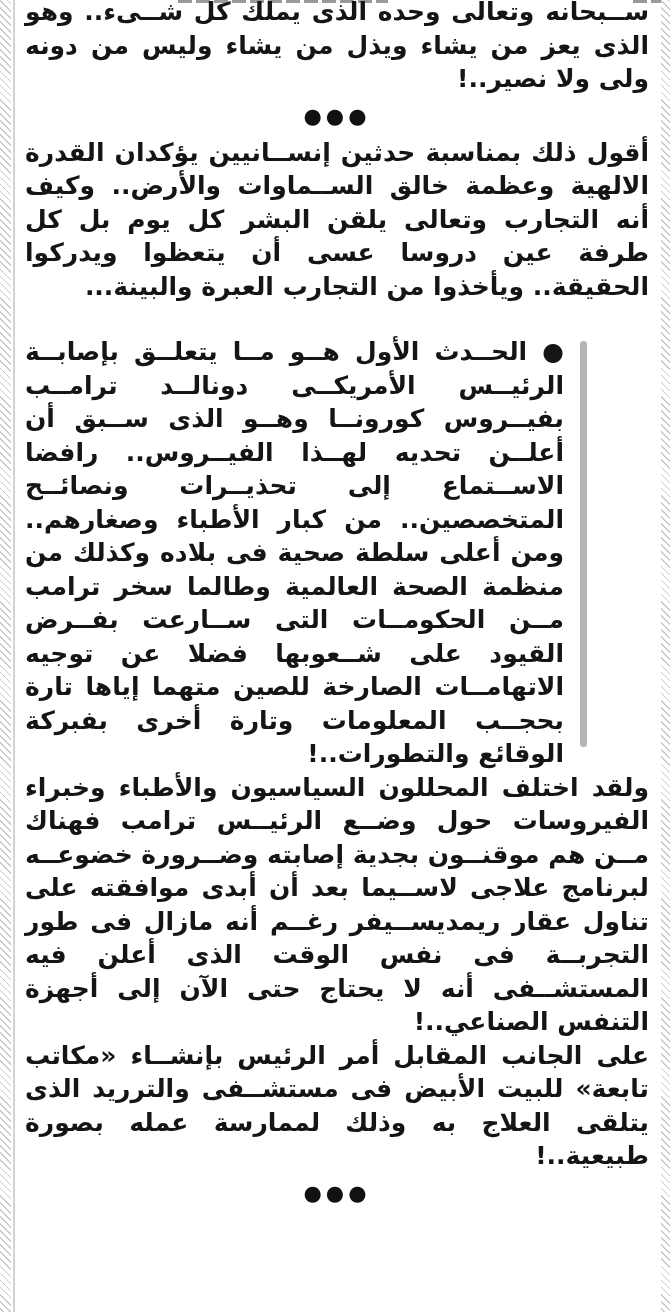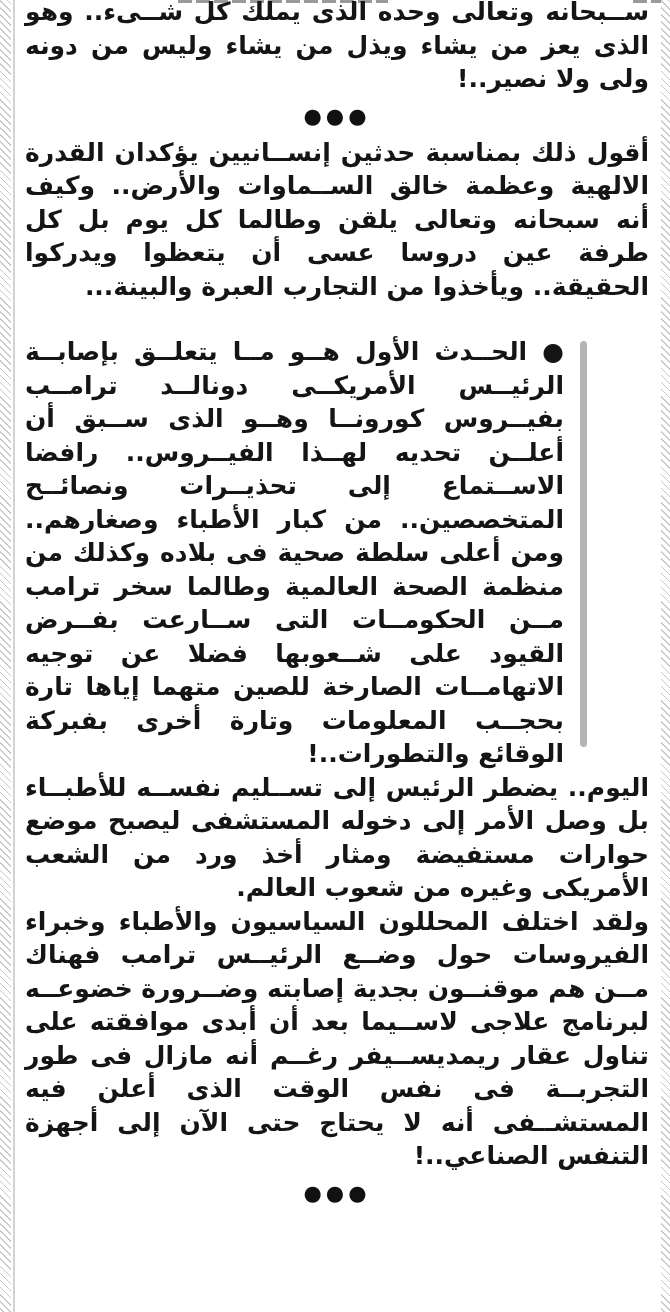--- a/index.html
+++ b/index.html
@@ -99,21 +99,21 @@
 
 <div class="edge edge-left"></div>
 <div class="edge-line-left"></div>
 <div class="edge edge-right"></div>
 <div class="top-dash a"></div>
 <div class="top-dash b"></div>
 
 <div class="column" id="article-column">
     <p class="para">ســبحانه وتعالى وحده الذى يملك كل شــىء.. وهو الذى يعز من يشاء ويذل من يشاء وليس من دونه ولى ولا نصير..!</p>
     <div class="sep">●●●</div>
-    <p class="para">أقول ذلك بمناسبة حدثين إنســانيين يؤكدان القدرة الالهية وعظمة خالق الســماوات والأرض.. وكيف أنه سبحانه وتعالى يلقن وطالما كل يوم بل كل طرفة عين دروسا عسى أن يتعظوا ويدركوا الحقيقة.. ويأخذوا من التجارب العبرة والبينة...</p>
+    <p class="para">أقول ذلك بمناسبة حدثين إنســانيين يؤكدان القدرة الالهية وعظمة خالق الســماوات والأرض.. وكيف أنه التجارب وتعالى يلقن البشر كل يوم بل كل طرفة عين دروسا عسى أن يتعظوا ويدركوا الحقيقة.. ويأخذوا من التجارب العبرة والبينة...</p>
     <div class="quote">
       <span class="bar"></span>
       <p class="para quote-text">● الحــدث الأول هــو مــا يتعلــق بإصابــة الرئيــس الأمريكــى دونالــد ترامــب بفيــروس كورونــا وهــو الذى ســبق أن أعلــن تحديه لهــذا الفيــروس.. رافضا الاســتماع إلى تحذيــرات ونصائــح المتخصصين.. من كبار الأطباء وصغارهم.. ومن أعلى سلطة صحية فى بلاده وكذلك من منظمة الصحة العالمية وطالما سخر ترامب مــن الحكومــات التى ســارعت بفــرض القيود على شــعوبها فضلا عن توجيه الاتهامــات الصارخة للصين متهما إياها تارة بحجــب المعلومات وتارة أخرى بفبركة الوقائع والتطورات..!</p>
     </div>
-    <p class="para">اليوم.. يضطر الرئيس إلى تســليم نفســه للأطبــاء بل وصل الأمر إلى دخوله المستشفى ليصبح موضع حوارات مستفيضة ومثار أخذ ورد من الشعب الأمريكى وغيره من شعوب العالم.</p>
     <p class="para">ولقد اختلف المحللون السياسيون والأطباء وخبراء الفيروسات حول وضــع الرئيــس ترامب فهناك مــن هم موقنــون بجدية إصابته وضــرورة خضوعــه لبرنامج علاجى لاســيما بعد أن أبدى موافقته على تناول عقار ريمديســيفر رغــم أنه مازال فى طور التجربــة فى نفس الوقت الذى أعلن فيه المستشــفى أنه لا يحتاج حتى الآن إلى أجهزة التنفس الصناعي..!</p>
+    <p class="para">على الجانب المقابل أمر الرئيس بإنشــاء «مكاتب تابعة» للبيت الأبيض فى مستشــفى والترريد الذى يتلقى العلاج به وذلك لممارسة عمله بصورة طبيعية..!</p>
     <div class="sep">●●●</div>
   </div>
 
 </body></html>

